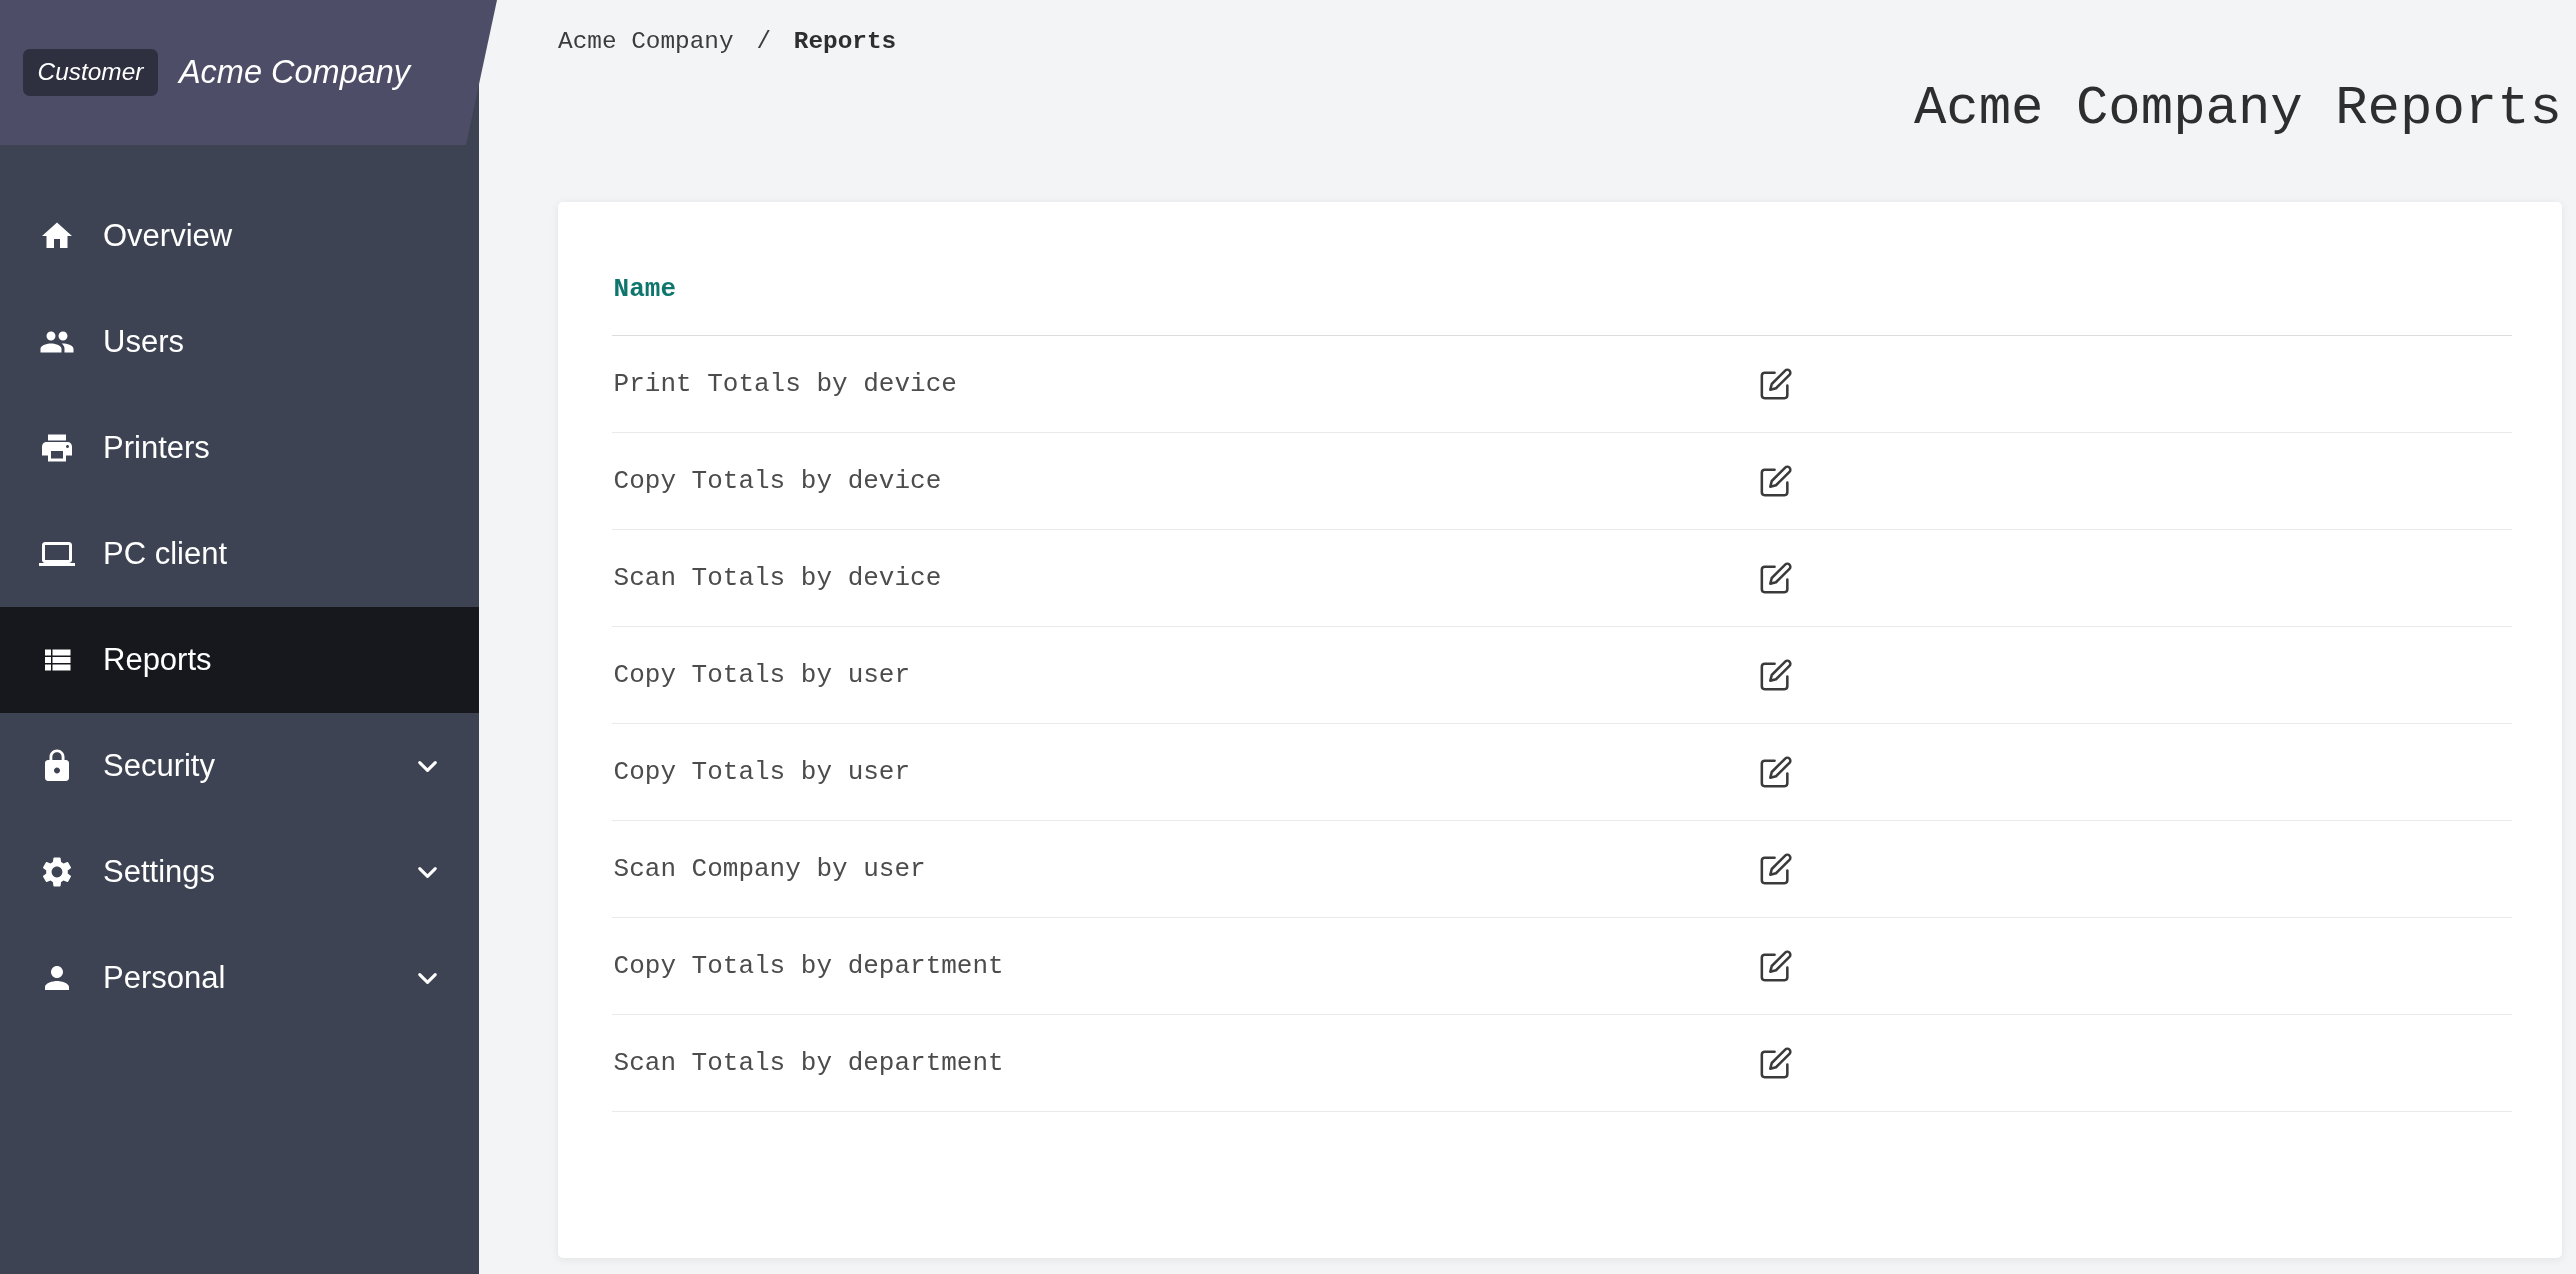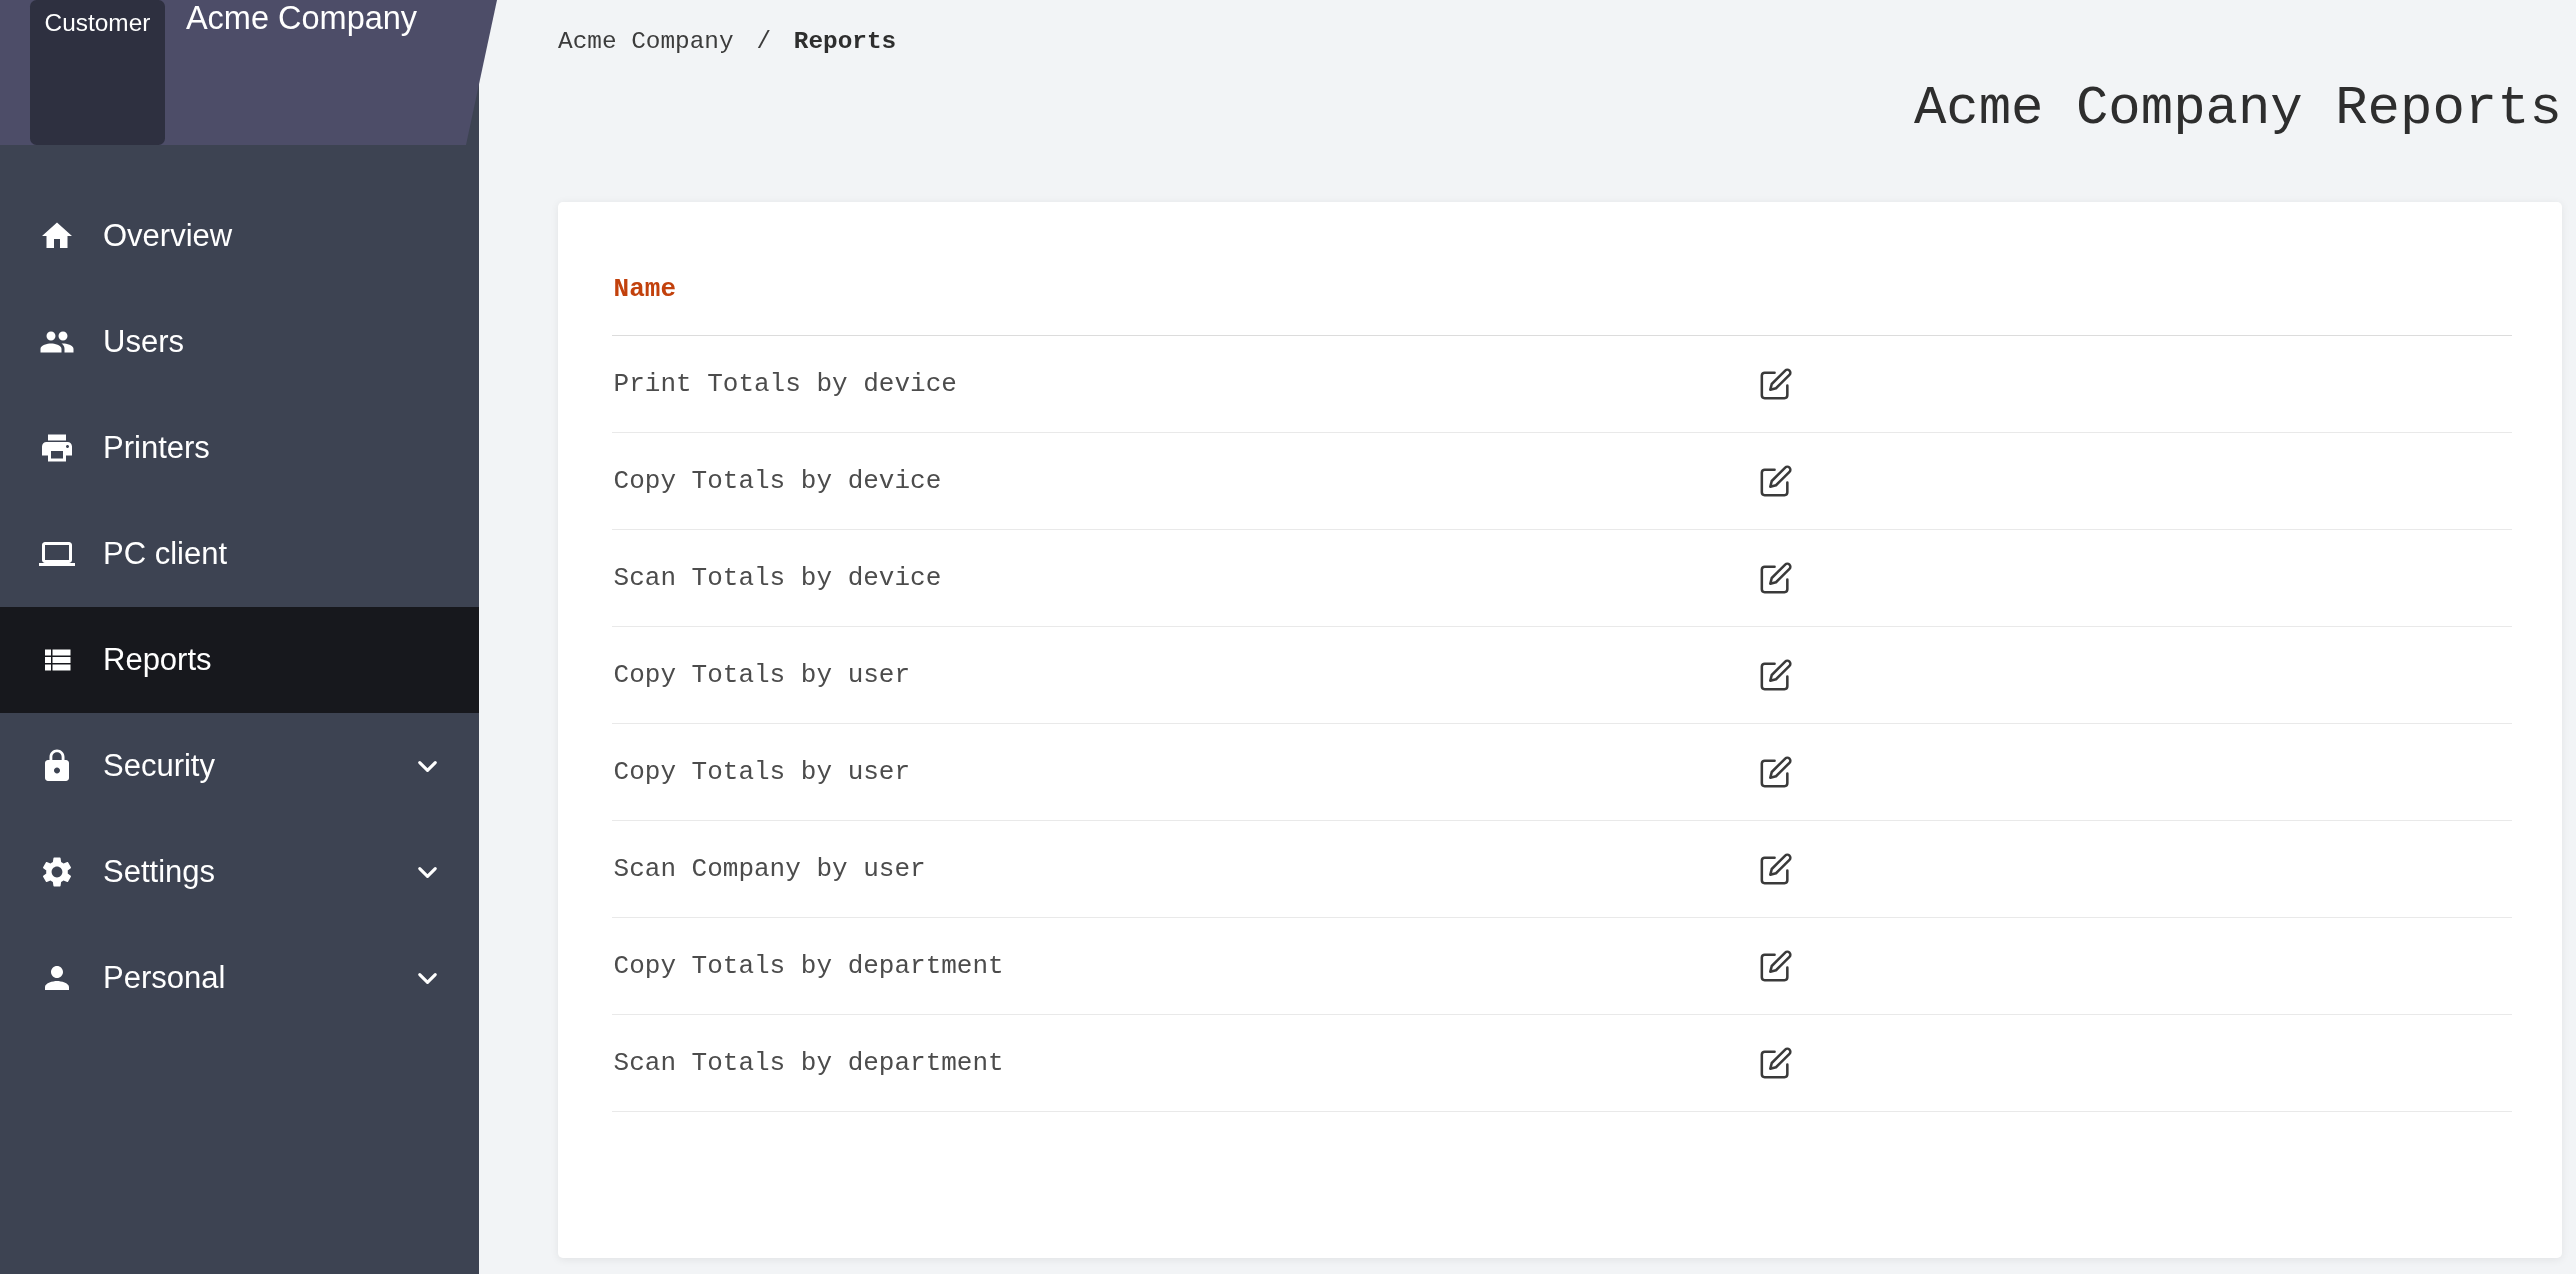--- a/index.html
+++ b/index.html
@@ -17,23 +17,24 @@
     width: 479px; height: 1274px;
     background: #3d4352;
     z-index: 5;
     overflow: visible;
   }
   .sidebar-header {
     position: absolute; top: 0; left: 0;
     width: 497px; height: 145px;
     background: #4d4d68;
     clip-path: polygon(0 0, 100% 0, calc(100% - 31px) 100%, 0 100%);
-    display: flex; 
-    padding-left: 30px; gap: 21px;
+    display: flex; align-items: center;
+    padding-left: 23px; gap: 21px;
     z-index: 6;
+    font-style: italic;
   }
   .customer-badge {
     background: #2e3040; color: #ffffff;
     font-size: 24.4px; line-height: 1;
     padding: 11.4px 14.6px; border-radius: 6.5px;
     white-space: nowrap;
   }
   .customer-name {
     color: #ffffff; font-size: 32.5px; white-space: nowrap;
   }
@@ -81,21 +82,21 @@
     width: 2004px;
     min-height: 1056px;
     background: #ffffff;
     border-radius: 4.9px;
     box-shadow: 0 1.6px 8.1px rgba(0,0,0,0.07);
     padding: 0 50px 46px 54px;
   }
   .table-header {
     padding: 72px 0 31px 1.6px;
     font-size: 26px; font-weight: 700;
-    color: #c2410c;
+    color: #0f766e;
     border-bottom: 1.6px solid #dcdcdc;
   }
   .report-row {
     height: 97px;
     display: flex; align-items: center;
     border-bottom: 1.6px solid #e9e9e9;
   }
   .report-name {
     flex: 0 0 1138px;
     font-size: 26px; color: #4c4c4c;

